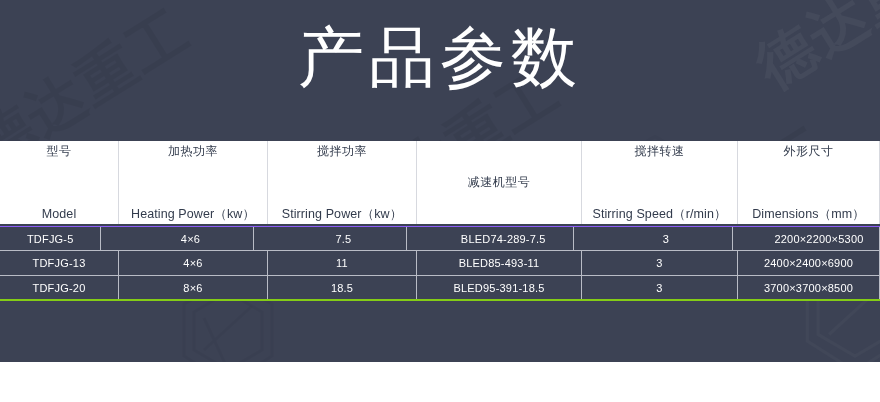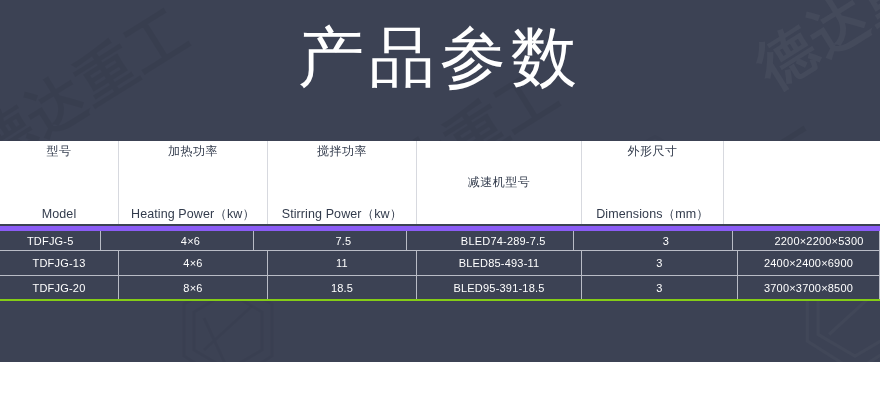--- a/index.html
+++ b/index.html
@@ -87,21 +87,21 @@
     height: 85px;
     background: #ffffff;
     border-bottom: 2px solid #3c4254;
   }
   .tbody-row {
     height: 25px;
     background: #3c4254;
     border-bottom: 1px solid #b9bcc6;
   }
   .tbody-row.first {
-    border-top: 5px solid #8b5cf6;
+    border-top: 1px solid #8b5cf6;
     gap: 26px;
   }
   .tbody-row.last {
     border-bottom: 2px solid #84cc16;
   }
   .cell {
     box-sizing: border-box;
     display: flex;
     flex-direction: column;
     align-items: center;
@@ -188,20 +188,24 @@
           <div class="hcn">加热功率</div>
           <div class="hen">Heating Power（kw）</div>
         </div>
         <div class="cell c3">
           <div class="hcn">搅拌功率</div>
           <div class="hen">Stirring Power（kw）</div>
         </div>
         <div class="cell c4">
           <div class="hcn">减速机型号</div>
         </div>
+        <div class="cell c5">
+          <div class="hcn">搅拌转速</div>
+          <div class="hen">Stirring Speed（r/min）</div>
+        </div>
         <div class="cell c6">
           <div class="hcn">外形尺寸</div>
           <div class="hen">Dimensions（mm）</div>
         </div>
       </div>
 
       <div class="trow tbody-row first">
         <div class="cell c1">TDFJG-5</div>
         <div class="cell c2">4×6</div>
         <div class="cell c3">7.5</div>

